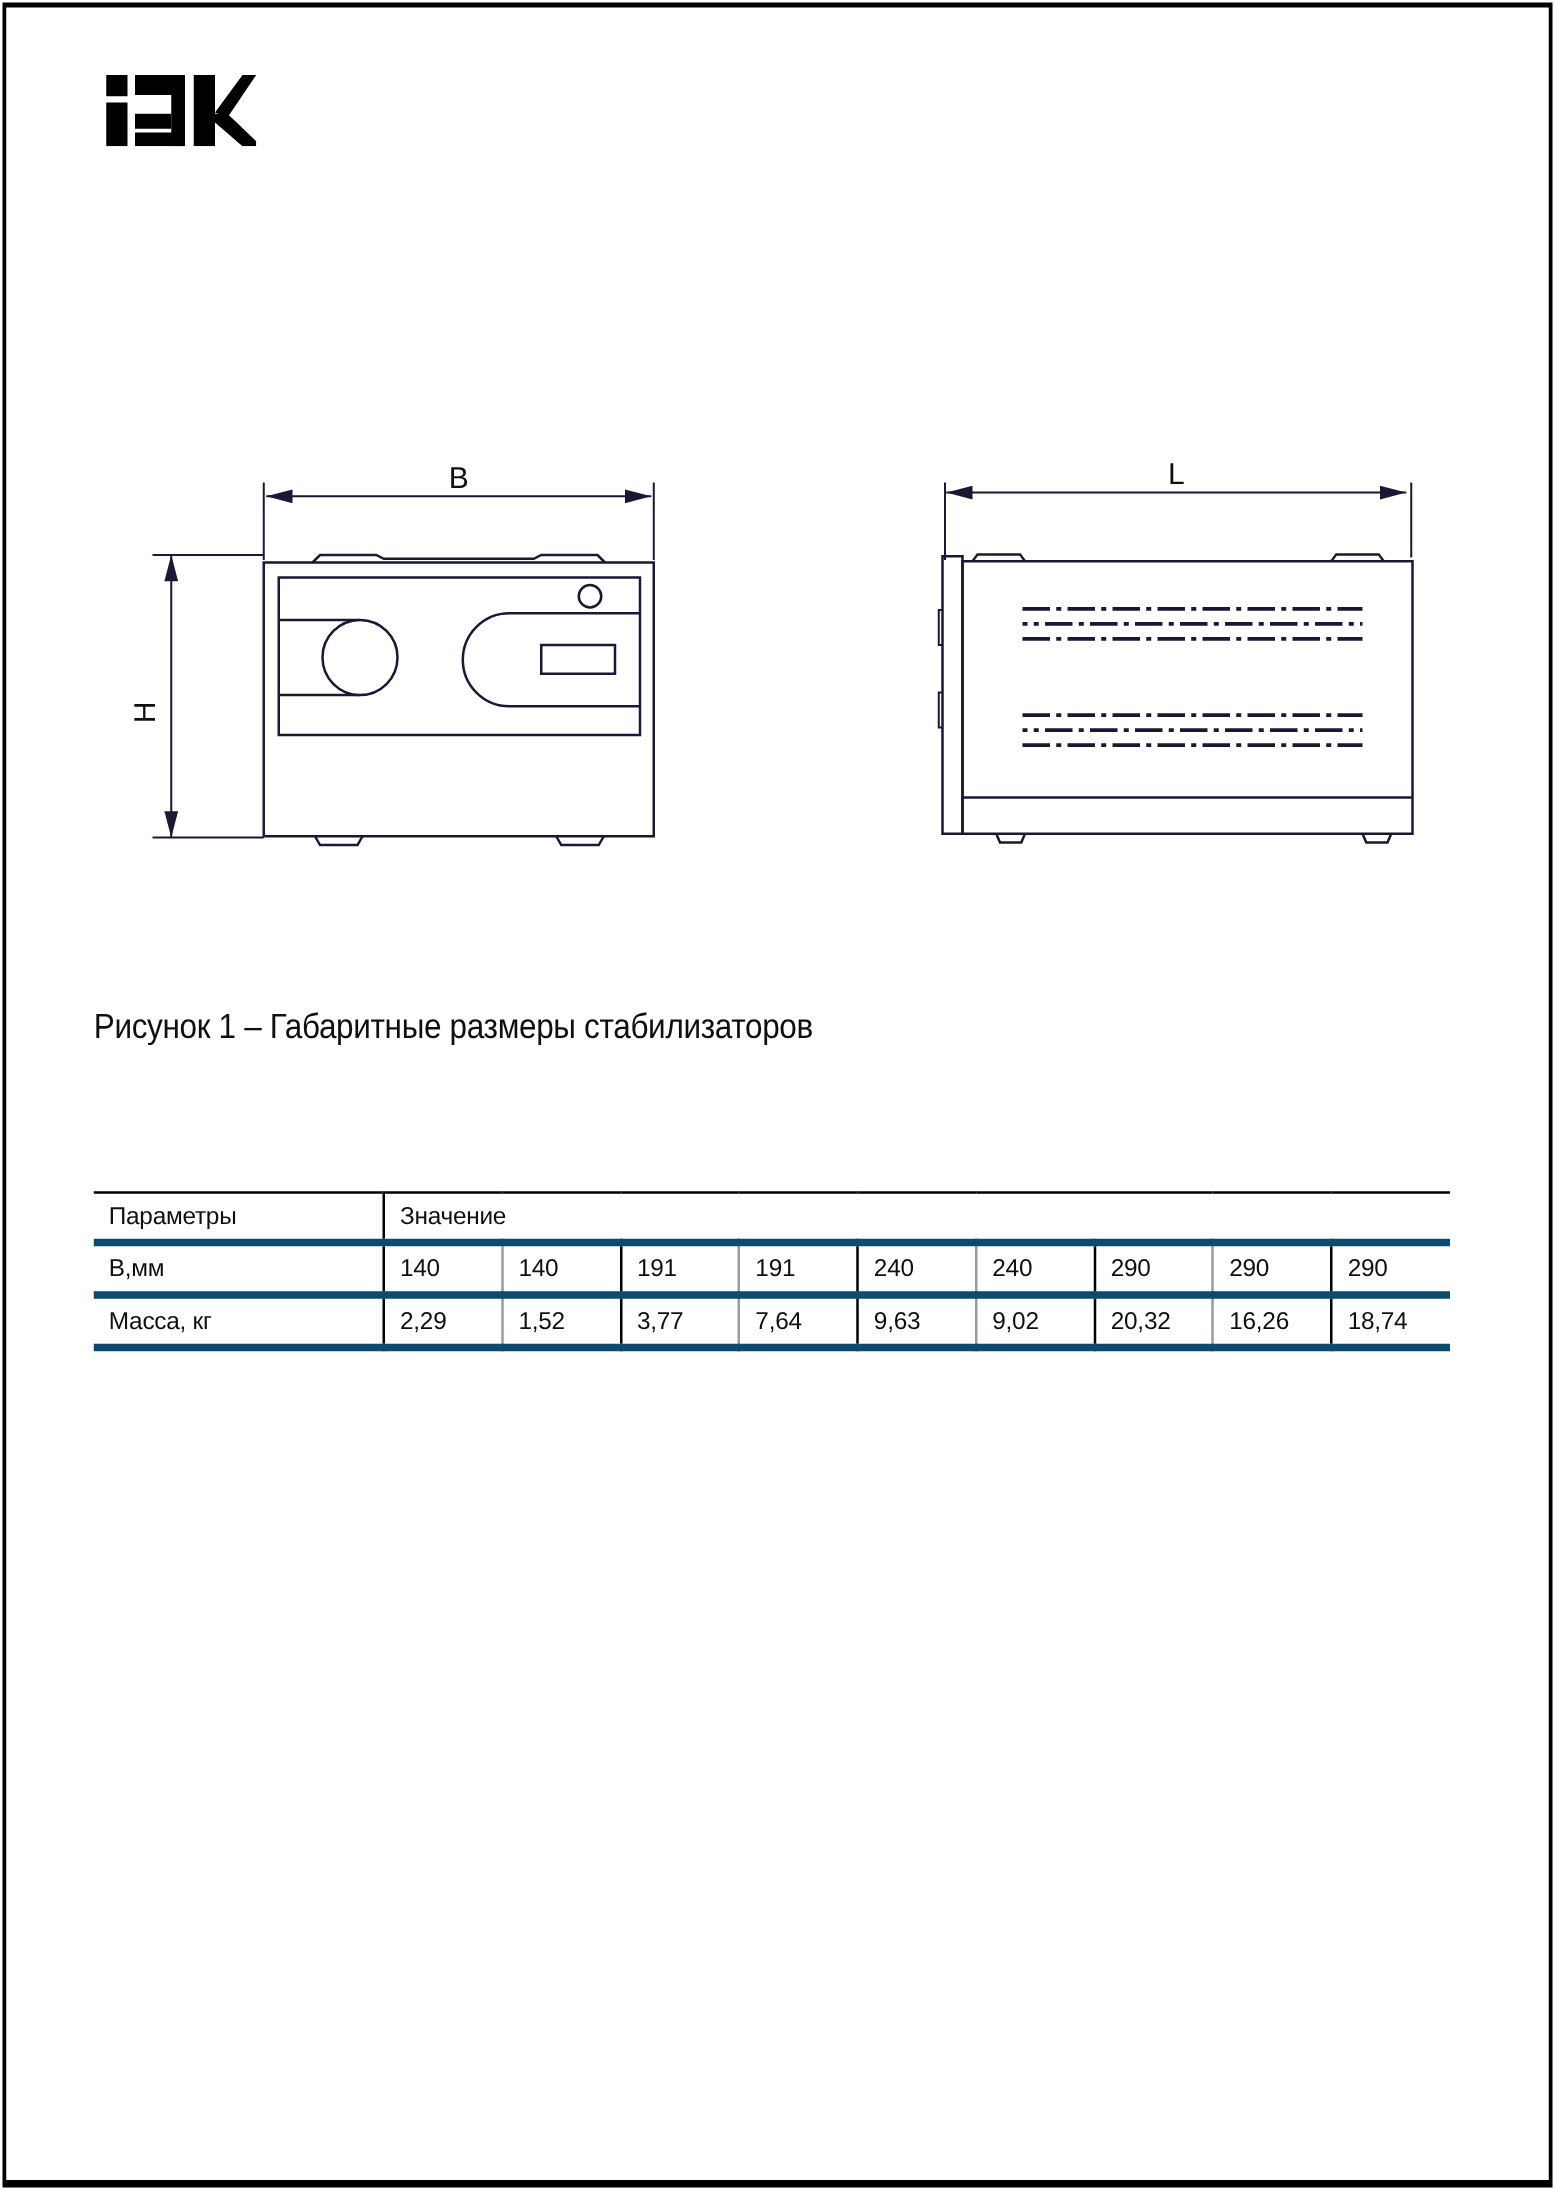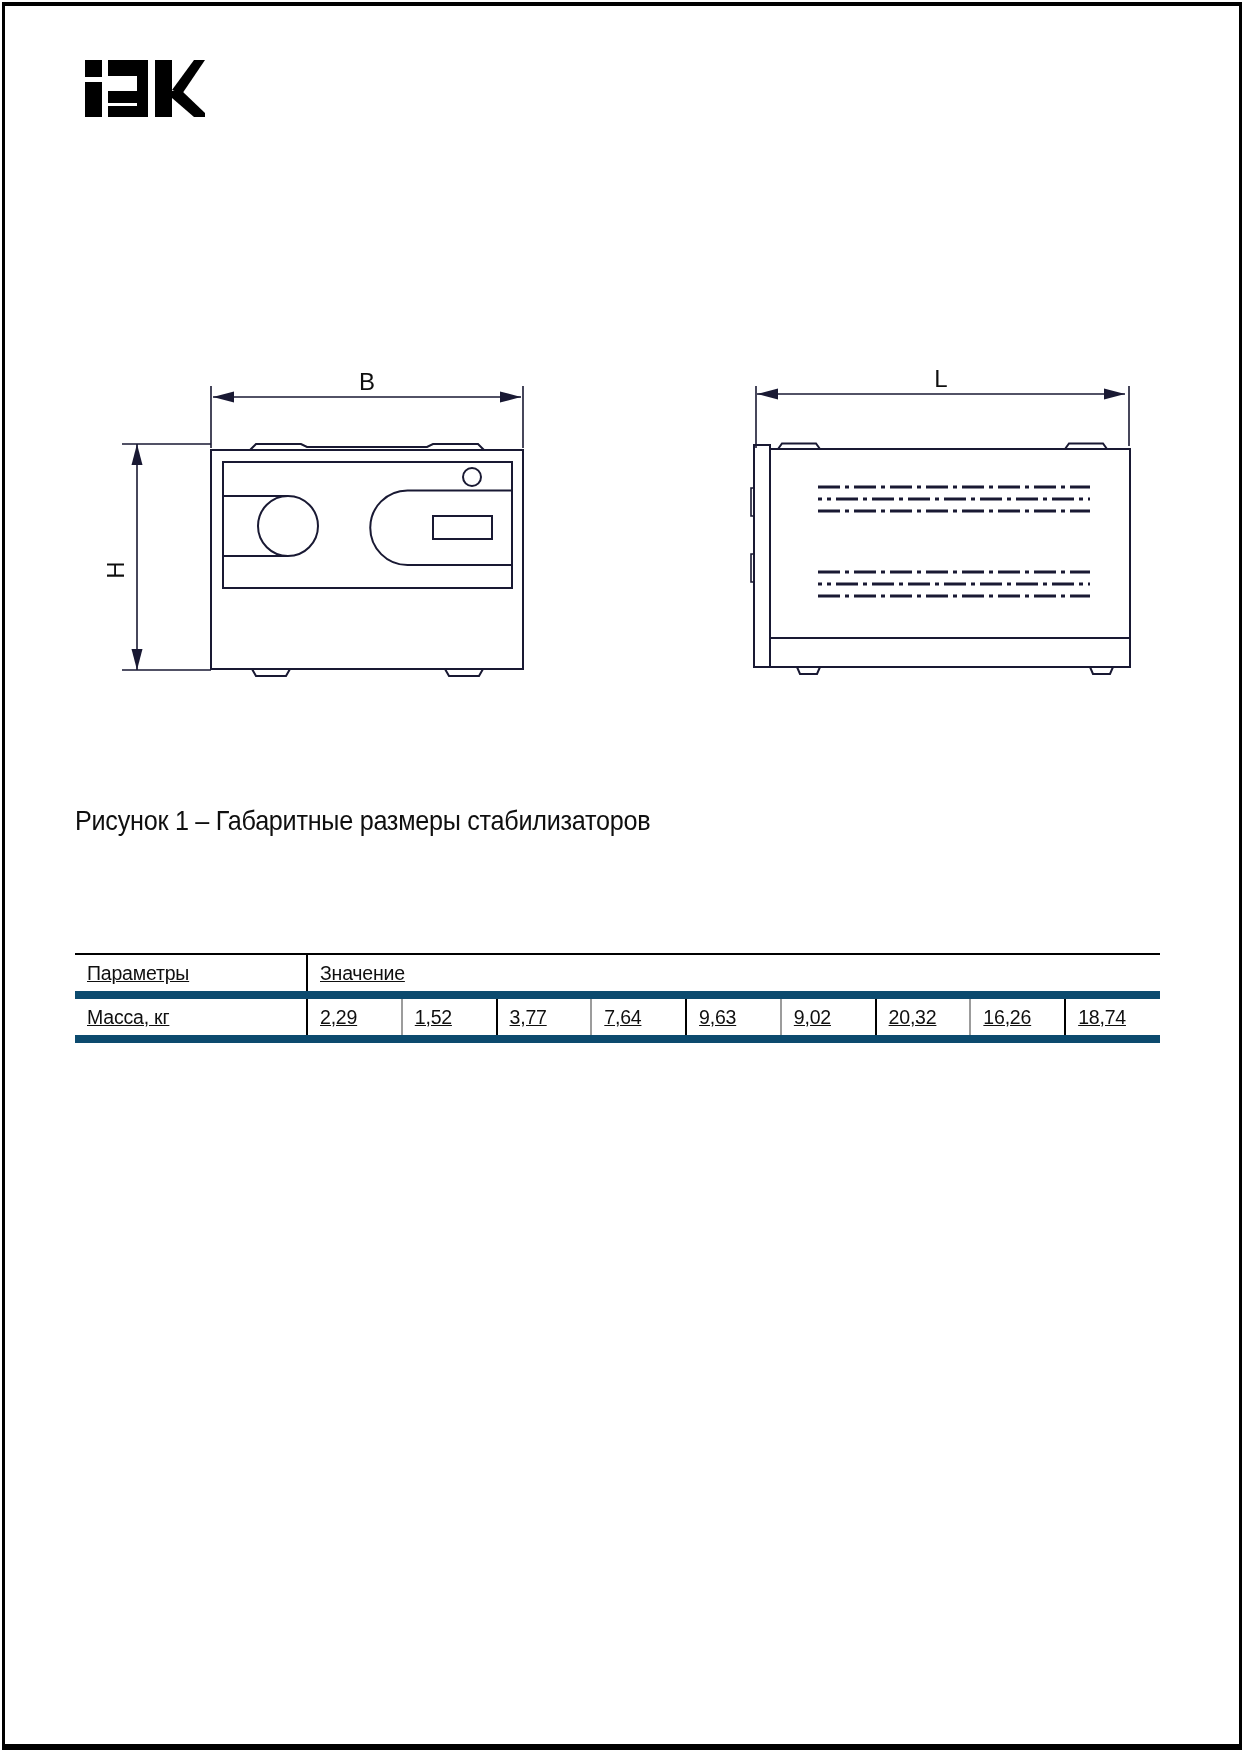--- a/index.html
+++ b/index.html
@@ -20,21 +20,21 @@
   }
   .caption{
     position:absolute;left:75px;top:805px;font-size:28px;letter-spacing:-0.3px;
     transform:scaleX(0.9);transform-origin:0 0;white-space:nowrap;color:#0f0f0f;
   }
   table.dims{
     position:absolute;left:75px;top:953px;width:1085px;
     border-collapse:collapse;table-layout:fixed;
     border-top:2px solid #000;
   }
-  table.dims tr{border-bottom:8px solid #0c4a6e;text-decoration:underline;}
+  table.dims tr{border-bottom:6px solid #0c4a6e;}
   table.dims td{
     height:36px;padding:0 2px 0 12px;font-size:19.5px;letter-spacing:-0.2px;
     vertical-align:middle;white-space:nowrap;overflow:hidden;
   }
   td.vb{border-left:2px solid #000;}
   td.vg{border-left:2px solid #9c9c9c;}
   col.param{width:232px;}
 </style>
 </head>
 <body>
@@ -138,20 +138,32 @@
         <col>
         <col>
         <col>
     </colgroup>
     <tbody>
       <tr>
         <td>Параметры</td>
         <td class="vb" colspan="9">Значение</td>
       </tr>
       <tr>
+        <td>В,мм</td>
+        <td class="vb">140</td>
+        <td class="vg">140</td>
+        <td class="vb">191</td>
+        <td class="vg">191</td>
+        <td class="vb">240</td>
+        <td class="vg">240</td>
+        <td class="vb">290</td>
+        <td class="vg">290</td>
+        <td class="vb">290</td>
+      </tr>
+      <tr>
         <td>Масса, кг</td>
         <td class="vb">2,29</td>
         <td class="vg">1,52</td>
         <td class="vb">3,77</td>
         <td class="vg">7,64</td>
         <td class="vb">9,63</td>
         <td class="vg">9,02</td>
         <td class="vb">20,32</td>
         <td class="vg">16,26</td>
         <td class="vb">18,74</td>

